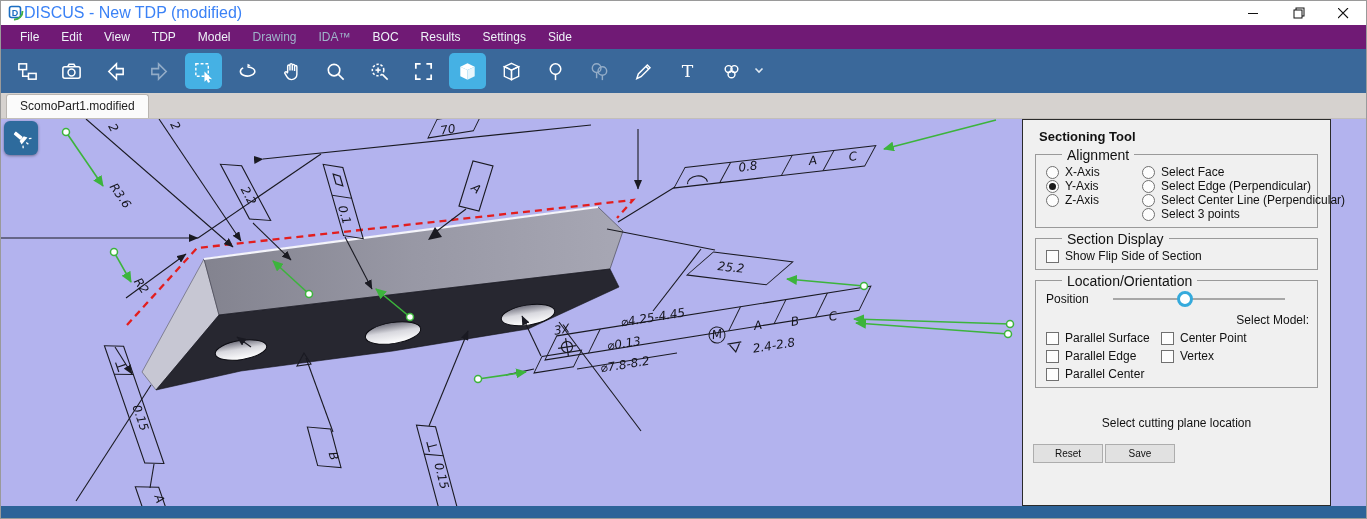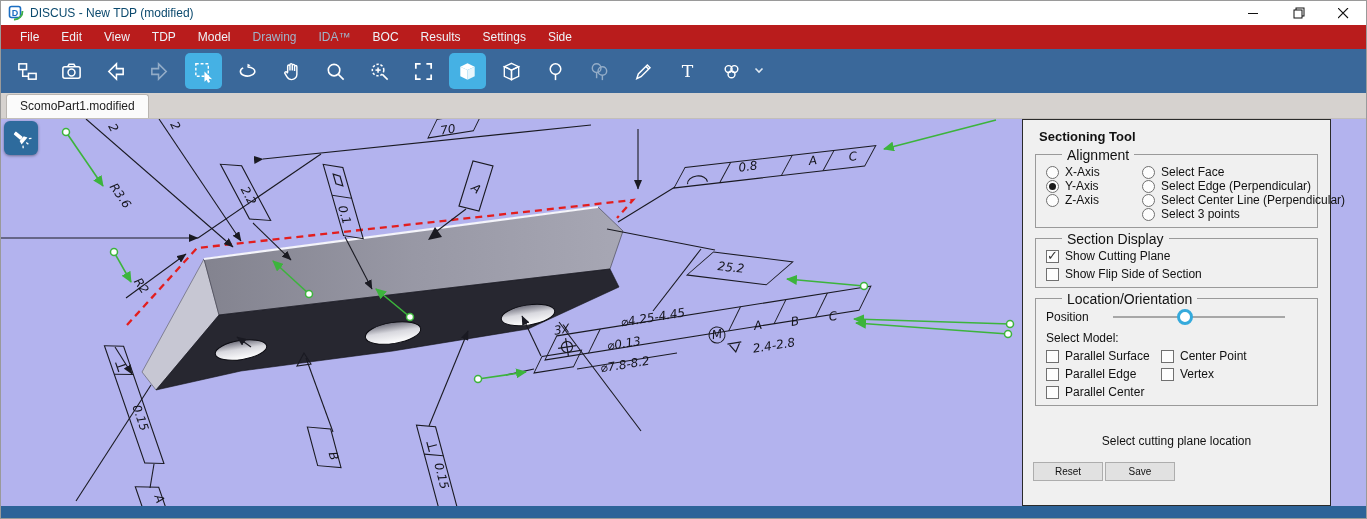--- a/index.html
+++ b/index.html
@@ -1,26 +1,26 @@
 <!DOCTYPE html>
 <html><head>
 <meta charset="utf-8">
 <style>
   * { box-sizing: border-box; margin: 0; padding: 0; }
   html,body { font-family: "Liberation Sans", sans-serif; }
   .window { position: relative; width: 1367px; height: 519px; background: #fff; overflow: hidden; border: 1px solid #9a9a9a; }
 
   
   .titlebar { height: 24px; background: #ffffff; display: flex; align-items: center; padding-left: 7px; }
-  .titlebar .ttl { font-size: 12px; color: #0c4a6e; margin-left: 6px; flex: 1; }
+  .titlebar .ttl { font-size: 16px; color: #3b82f6; flex: 1; }
   .wctl { display: flex; height: 24px; }
   .wctl .wbtn { width: 45px; height: 24px; display: flex; align-items: center; justify-content: center; }
 
   
-  .menubar { height: 24px; background: #b91c1c; display: flex; align-items: center; padding-left: 8px; }
+  .menubar { height: 24px; background: #701a75; display: flex; align-items: center; padding-left: 8px; }
   .mi { color: #eef3f8; font-size: 12px; padding: 0 11px; line-height: 24px; cursor: default; }
   .mi.dis { color: #9fb4ca; }
 
   
   .toolbar { height: 44px; background: #3a689a; display: flex; align-items: center; padding-left: 8px; gap: 7px; }
   .tb { width: 37px; height: 36px; display: flex; align-items: center; justify-content: center; border-radius: 5px; }
   .tb.act { background: #45b1e4; }
   .tb.dim { opacity: .45; }
   .tb svg { display: block; }
   .caret { margin-left: -4px; }
@@ -50,21 +50,21 @@
   .opt { display: flex; align-items: center; gap: 6px; white-space: nowrap; }
   .rd { width: 13px; height: 13px; border: 1px solid #707070; border-radius: 50%; background: #fdfdfd; flex: 0 0 13px; position: relative; }
   .rd.on::after { content: ""; position: absolute; left: 2px; top: 2px; width: 7px; height: 7px; border-radius: 50%; background: #1a1a1a; }
   .cb { width: 13px; height: 13px; border: 1px solid #707070; background: #fdfdfd; flex: 0 0 13px; position: relative; }
   .cb.on::after { content: "✓"; font-family: "DejaVu Sans", sans-serif; position: absolute; left: 0px; top: -3px; font-size: 13px; color: #333; }
   .vstack { display: flex; flex-direction: column; gap: 4px; }
   .posrow { display: flex; align-items: center; gap: 24px; margin-bottom: 6px; }
   .slider { position: relative; width: 172px; height: 16px; }
   .slider .track { position: absolute; left: 0; right: 0; top: 7px; height: 2px; background: #a7a7a7; }
   .slider .thumb { position: absolute; top: 0px; width: 16px; height: 16px; margin-left: -8px; border-radius: 50%; background: #fff; border: 3px solid #35aadc; }
-  .selmodel { margin: 2px 0 4px 0; }
+  .selmodel { margin: 2px 0 4px 0; text-align: right; }
   .mgrid { display: grid; grid-template-columns: 115px 1fr; row-gap: 4px; }
   .pmsg { text-align: center; margin-top: 28px; }
   .pbtns { display: flex; gap: 2px; margin: 14px 0 0 10px; }
   .pbtn { width: 70px; background: #e1e1e1; border: 1px solid #adadad; font-size: 10px; padding: 3px 0; text-align: center; }
 
   .statusbar { height: 14px; background: #2d6398; }
 </style>
 </head>
 <body>
 
@@ -521,24 +521,20 @@
               <span class="rd"></span>
               <span>Select 3 points</span>
             </label>
         </div>
       </div>
 
       <div class="group">
         <span class="legend">Section Display</span>
         <div class="vstack">
           <label class="opt">
-              <span class="cb on"></span>
-              <span>Show Cutting Plane</span>
-            </label>
-          <label class="opt">
               <span class="cb"></span>
               <span>Show Flip Side of Section</span>
             </label>
         </div>
       </div>
 
       <div class="group">
         <span class="legend">Location/Orientation</span>
         <div class="posrow">
           <span>Position</span>

